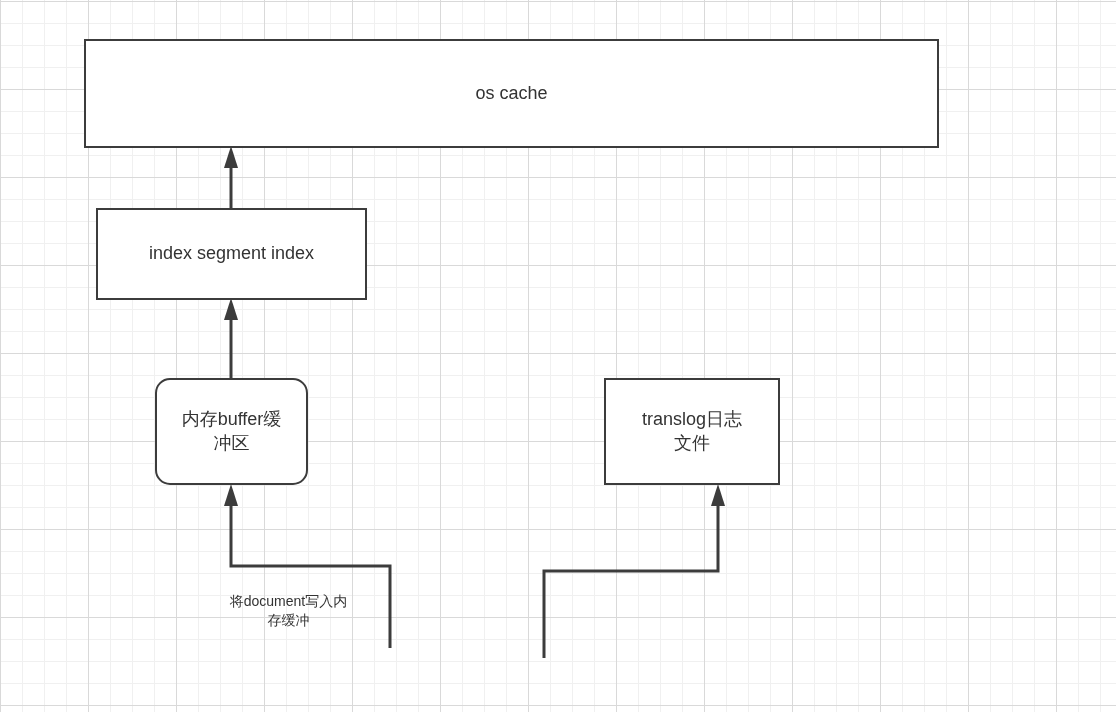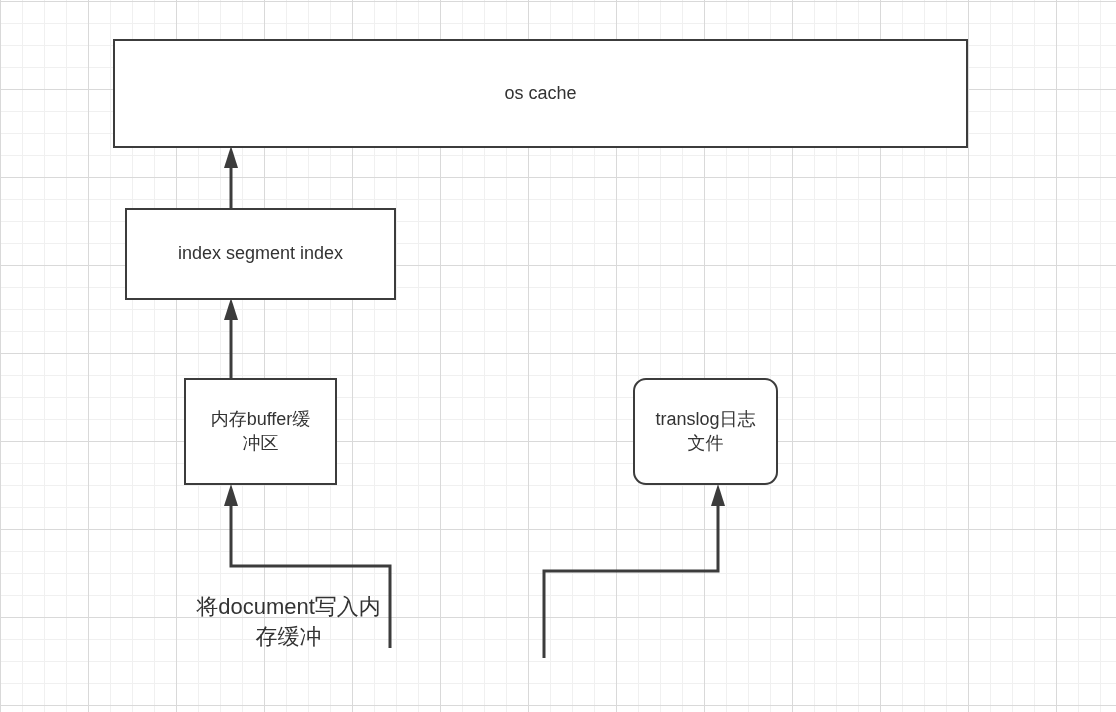--- a/index.html
+++ b/index.html
@@ -39,21 +39,20 @@
     border: 2px solid #3c3c3c;
     background: #ffffff;
     display: flex;
     align-items: center;
     justify-content: center;
     text-align: center;
     color: #333333;
     line-height: 1.32;
     font-size: 18px;
     padding: 2px 4px;
-    margin-left: 29px;
   }
   .node-label {
     display: block;
     white-space: pre-line;
   }
 
   .edge-svg {
     position: absolute;
     left: 0;
     top: 0;
@@ -70,21 +69,21 @@
     stroke-linejoin: miter;
   }
   .arrow-head {
     fill: #3c3c3c;
     stroke: none;
   }
 
   .edge-label {
     position: absolute;
     color: #333333;
-    font-size: 22px;
+    font-size: 14px;
     line-height: 1.35;
     text-align: center;
     white-space: pre-line;
   }
 </style>
 </head>
 <body>
 
 <div id="canvas">
 
@@ -112,26 +111,26 @@
   </svg>
 
   <div class="node" style="left:84px; top:39px; width:855px; height:109px;">
     <span class="node-label">os cache</span>
   </div>
 
   <div class="node" style="left:96px; top:208px; width:271px; height:92px;">
     <span class="node-label">index segment index</span>
   </div>
 
-  <div class="node" style="left:155px; top:378px; width:153px; height:107px;">
+  <div class="node" style="left:155px; top:378px; width:153px; height:107px;border-radius:15px;">
     <span class="node-label">内存buffer缓
 冲区</span>
   </div>
 
-  <div class="node" style="left:604px; top:378px; width:145px; height:107px;border-radius:13px;">
+  <div class="node" style="left:604px; top:378px; width:176px; height:107px;">
     <span class="node-label">translog日志
 文件</span>
   </div>
 
   <div class="edge-label" style="left:186px; top:592px; width:205px;">将document写入内
 存缓冲</div>
 
 
 </div>
 

